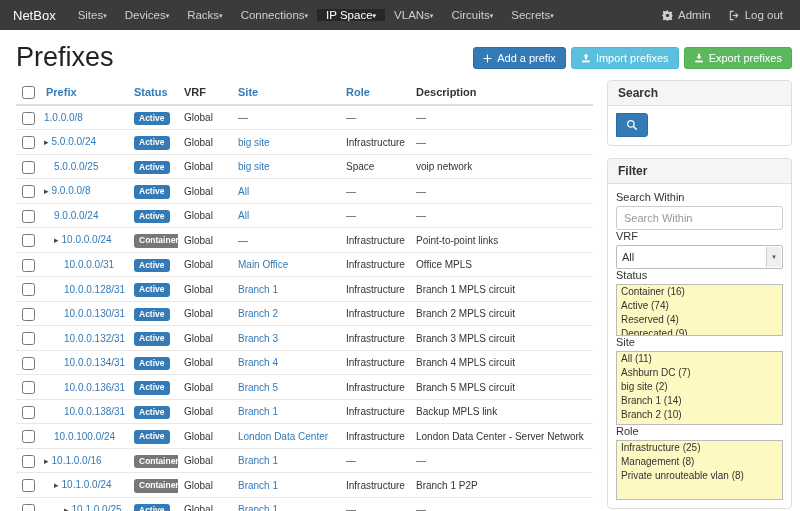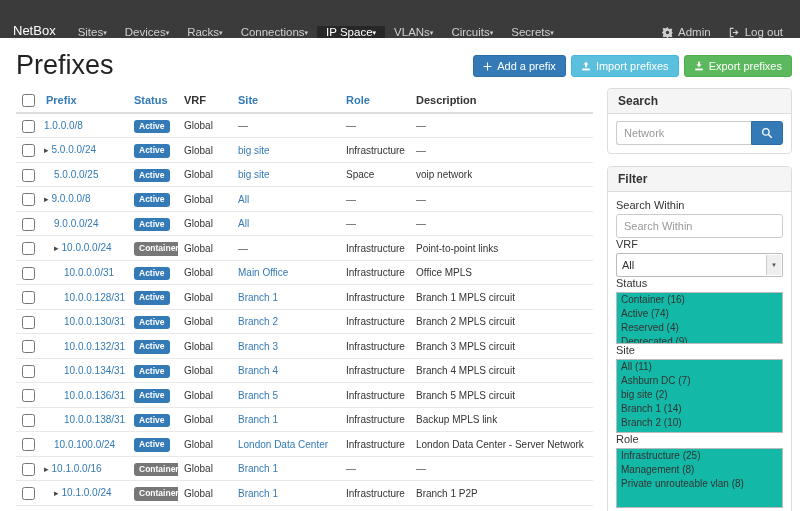--- a/index.html
+++ b/index.html
@@ -1,21 +1,21 @@
 <!DOCTYPE html>
 <html><head>
 <meta charset="utf-8">
 <style>
   *{box-sizing:border-box;margin:0;padding:0}
   html,body{width:800px;height:511px;overflow:hidden;background:#fff;
     font-family:"Liberation Sans","DejaVu Sans",sans-serif;color:#333}
   a{text-decoration:none}
 
   
-  .navbar{height:38px;background:#3b3b3b;display:flex;align-items:flex-end;font-size:11.5px;padding-right:8px}
+  .navbar{height:30px;background:#3b3b3b;display:flex;align-items:center;font-size:11.5px;padding-right:8px}
   .brand{color:#fff;display:flex;align-items:center;padding:0 13px;font-size:13px;cursor:pointer}
   .nav-item{color:#cfcfcf;display:flex;align-items:center;padding:0 9px;cursor:pointer;white-space:nowrap}
   .nav-item.active{background:#272727;color:#fff}
   .caret{font-size:7px;position:relative;top:1px}
   .nav-right{margin-left:auto;display:flex}
   .nav-right .nav-item{gap:5px}
 
   
   .page-header{display:flex;padding:12px 8px 8px 16px}
   h1{font-size:27px;line-height:30px;font-weight:400;color:#222}
@@ -61,21 +61,21 @@
     border-radius:3px 0 0 3px;padding:0 7px;font-size:11px;outline:none}
   .search-btn{width:32px;height:24px;background:#337ab7;border:1px solid #2e6da4;
     border-radius:0 3px 3px 0;display:flex;align-items:center;justify-content:center;cursor:pointer}
   .field{margin-bottom:0}
   .field label{display:block;font-size:11px;color:#333;margin-bottom:3px}
   .text-input{width:100%;height:24px;border:1px solid #ccc;border-radius:3px;padding:0 7px;font-size:11px;outline:none}
   .fake-select{position:relative;height:24px;border:1px solid #bbb;border-radius:2px;background:#fff;
     display:flex;align-items:center;padding:0 5px;font-size:11px;cursor:pointer}
   .fake-select .dd{position:absolute;right:1px;top:1px;bottom:1px;width:15px;background:#efefef;
     border-left:1px solid #ccc;display:flex;align-items:center;justify-content:center;font-size:6px;color:#555}
-  .listbox{border:1px solid #bbb;background:#14b8a6;overflow-y:scroll;cursor:default}
+  .listbox{border:1px solid #bbb;background:#fef9c3;overflow-y:scroll;cursor:default}
   .listbox .opt{font-size:10px;line-height:12px;padding:1px 4px;white-space:nowrap}
   .listbox::-webkit-scrollbar{width:12px}
   .listbox::-webkit-scrollbar-track{background:#f4f4f4;border-left:1px solid #ddd}
   .listbox::-webkit-scrollbar-thumb{background:#c4c4c4;border:2px solid #f4f4f4;border-radius:6px}
   ::placeholder{color:#999}
   .lb-status{height:52px}
   .lb-site{height:74px}
   .lb-role{height:60px}
 </style>
 </head>
@@ -339,21 +339,20 @@
           </tr>
         </tbody>
     </table>
   </div>
 
   <div class="sidebar">
     <div class="panel">
       <div class="panel-heading">Search</div>
       <div class="panel-body">
         <div class="input-group">
-          <input type="text" placeholder="Network" style="">
           <button class="search-btn">
             <svg width="12" height="12" viewBox="0 0 16 16">
                 <circle cx="6.5" cy="6.5" r="4.3" fill="none" stroke="#fff" stroke-width="1.8"></circle>
                 <line x1="10" y1="10" x2="14.3" y2="14.3" stroke="#fff" stroke-width="2"></line>
               </svg>
           </button>
         </div>
       </div>
     </div>
 

